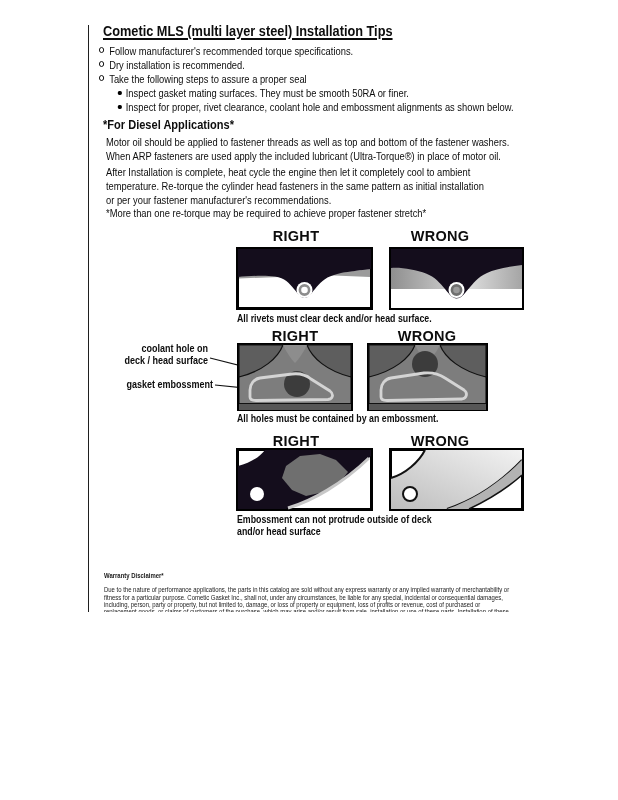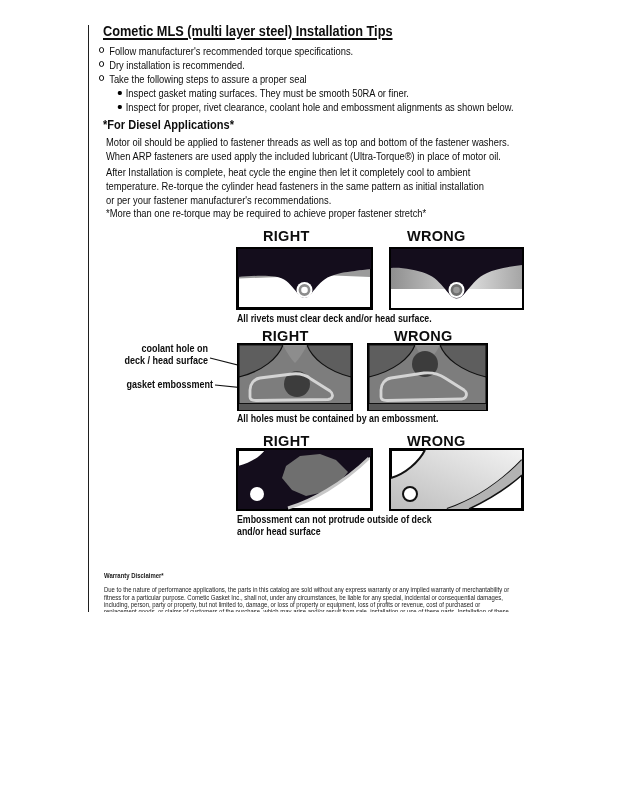--- a/index.html
+++ b/index.html
@@ -16,21 +16,21 @@
   }
   .bullets { position:absolute; left:99px; top:44px; font-size:11px; line-height:14px; }
   .brow { display:flex; align-items:baseline; white-space:nowrap; }
   .brow.sub { padding-left:22px; }
   .mk-o { flex:0 0 auto; width:4px; height:4px; border:1px solid #000; border-radius:50%;
           margin-right:6px; position:relative; top:-2px; }
   .mk-f { flex:0 0 auto; width:4.5px; height:4.5px; background:#000; border-radius:50%;
           margin-right:5px; position:relative; top:-2px; }
   .heading { position:absolute; left:103px; top:117px; font-size:13px; font-weight:bold; white-space:nowrap; }
   .para { position:absolute; font-size:11px; line-height:14px; white-space:nowrap; }
-  .dlabel { position:absolute; font-size:14.5px; font-weight:bold; text-align:left;
+  .dlabel { position:absolute; font-size:14.5px; font-weight:bold; text-align:center;
             letter-spacing:0.3px; white-space:nowrap; }
   .cap { position:absolute; font-size:10px; font-weight:bold; white-space:nowrap;
          transform:scaleX(0.88); transform-origin:0 0; line-height:12px; }
   .anno { position:absolute; font-size:10px; font-weight:bold; text-align:right;
           line-height:11.5px; transform:scaleX(0.9); transform-origin:100% 0; white-space:nowrap; }
   .fig { position:absolute; display:block; }
   .legal { position:absolute; left:104px; top:572px; width:480px; font-size:7px;
            line-height:7.3px; color:#1a1a1a; transform:scaleX(0.85); transform-origin:0 0; }
   .legal .lp { margin:0 0 7px 0; }
   .legal .lt { font-weight:bold; margin:0 0 7px 0; }

